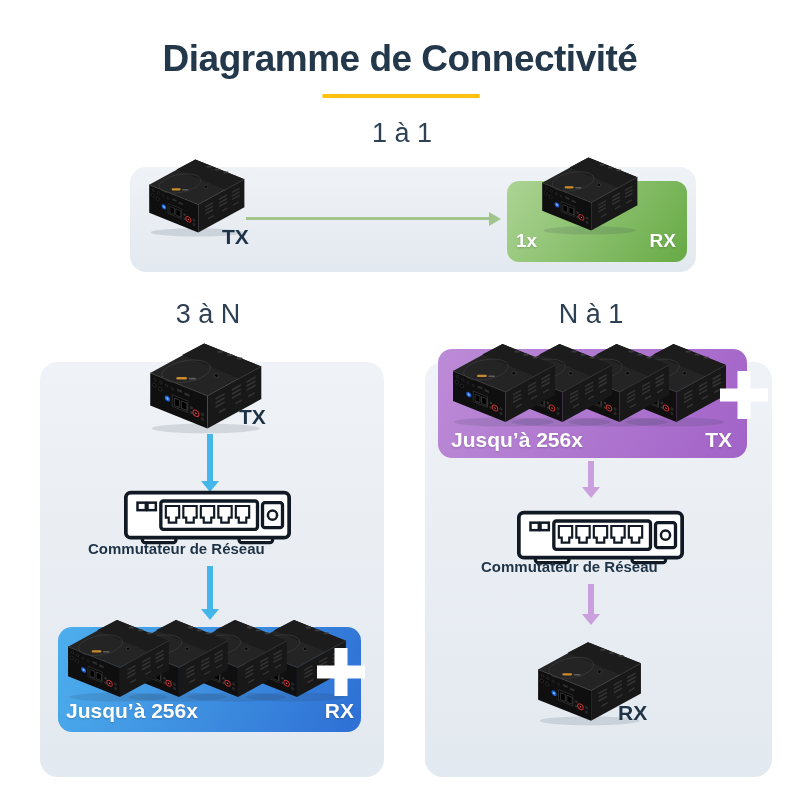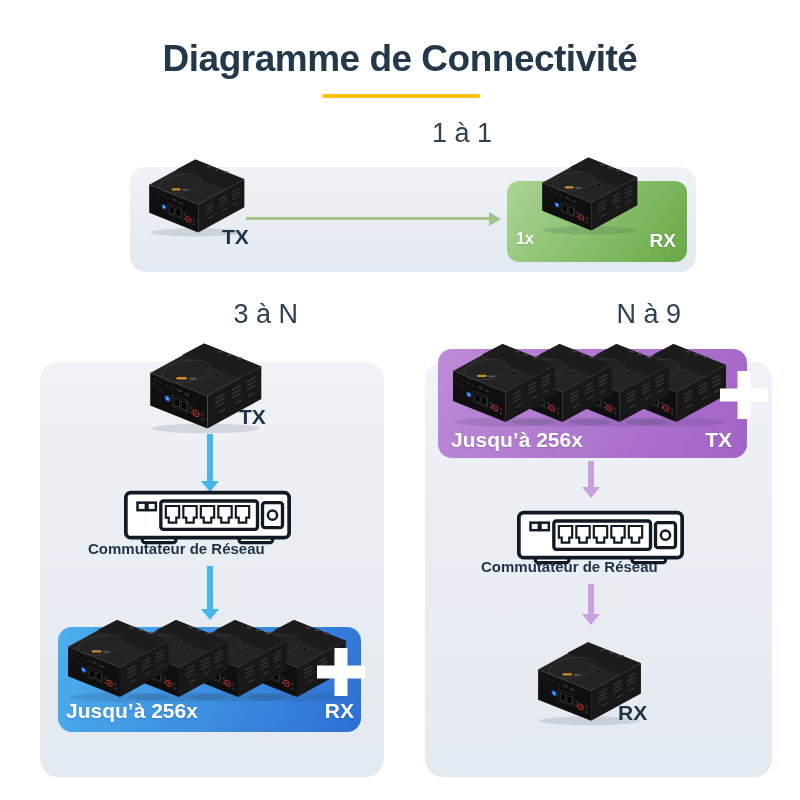--- a/index.html
+++ b/index.html
@@ -4,21 +4,21 @@
 <style>
   html,body{margin:0;padding:0;background:#ffffff;}
   body{width:800px;height:800px;font-family:"Liberation Sans",sans-serif;}
   .canvas{position:relative;width:800px;height:800px;background:#ffffff;overflow:hidden;}
 
   .title{position:absolute;left:0;top:38px;width:100%;margin:0;text-align:center;
          font-size:37px;font-weight:800;letter-spacing:-0.5px;color:var(--ink,#24384C);}
   .title-underline{position:absolute;left:322px;top:94px;width:158px;height:4px;
          border-radius:2px;background:var(--accent_yellow,#FFC10E);}
 
-  .heading{position:absolute;font-size:27px;font-weight:400;color:var(--heading_ink,#2E4154);text-align:right;width:180px;}
+  .heading{position:absolute;font-size:27px;font-weight:400;color:var(--heading_ink,#2E4154);text-align:center;width:180px;}
   #h-one{left:312px;top:118px;}
   #h-n{left:118px;top:299px;}
   #h-n1{left:501px;top:299px;}
 
   .panel{position:absolute;background:linear-gradient(180deg,var(--panel_top,#EFF2F6),var(--panel_bottom,#E3E9F0));}
   #panel-1to1{left:130px;top:167px;width:566px;height:105px;border-radius:16px;}
   #panel-1toN{left:40px;top:362px;width:344px;height:415px;border-radius:18px;}
   #panel-Nto1{left:425px;top:362px;width:347px;height:415px;border-radius:18px;}
 
   .hl-box{position:absolute;}
@@ -46,21 +46,21 @@
   #switch-right{left:517px;top:506px;width:167px;height:65px;}
   .switch-label{position:absolute;width:240px;font-size:15px;font-weight:700;color:var(--label_ink,#1F3347);}
   #switch-label-left{left:88px;top:540px;}
   #switch-label-right{left:481px;top:558px;}
 
   .device{position:absolute;}
 
   .dev-label{position:absolute;font-size:21px;font-weight:700;color:var(--label_ink,#1F3347);}
   .chip-label{position:absolute;font-size:20px;font-weight:700;color:#fff;text-shadow:0 1px 2px rgba(0,0,0,0.18);}
   .chip-label.right{text-align:right;}
-  #onex-label{left:516px;top:230px;font-size:16px;}
+  #onex-label{left:516px;top:230px;font-size:19px;}
   #rx1-label{left:634px;top:230px;width:42px;font-size:19px;}
   #tx1-label{left:222px;top:225px;}
   #tx2-label{left:239px;top:405px;}
   #jusqua-blue{left:66px;top:699px;font-size:21px;}
   #rx-blue{left:316px;top:699px;width:38px;font-size:21px;}
   #jusqua-purple{left:451px;top:428px;font-size:21px;}
   #tx-purple{left:694px;top:428px;width:38px;font-size:21px;}
   #rx3-label{left:618px;top:701px;}
 
   .plus{position:absolute;width:48px;height:48px;}
@@ -157,21 +157,21 @@
 
   <div class="panel" id="panel-1to1"></div>
   <div class="panel" id="panel-1toN"></div>
   <div class="panel" id="panel-Nto1"></div>
 
   <h1 class="title">Diagramme de Connectivité</h1>
   <div class="title-underline"></div>
 
   <div class="heading" id="h-one">1 à 1</div>
   <div class="heading" id="h-n">3 à N</div>
-  <div class="heading" id="h-n1">N à 9</div>
+  <div class="heading" id="h-n1">N à 1</div>
 
   <div class="hl-box" id="green-box"></div>
   <div class="hl-box" id="blue-box"></div>
   <div class="hl-box" id="purple-box"></div>
 
   <div class="arrow-right" id="arrow-1to1"></div>
   <div class="arrow-down" id="arrow-l1"></div>
   <div class="arrow-down" id="arrow-l2"></div>
   <div class="arrow-down" id="arrow-r1"></div>
   <div class="arrow-down" id="arrow-r2"></div>

